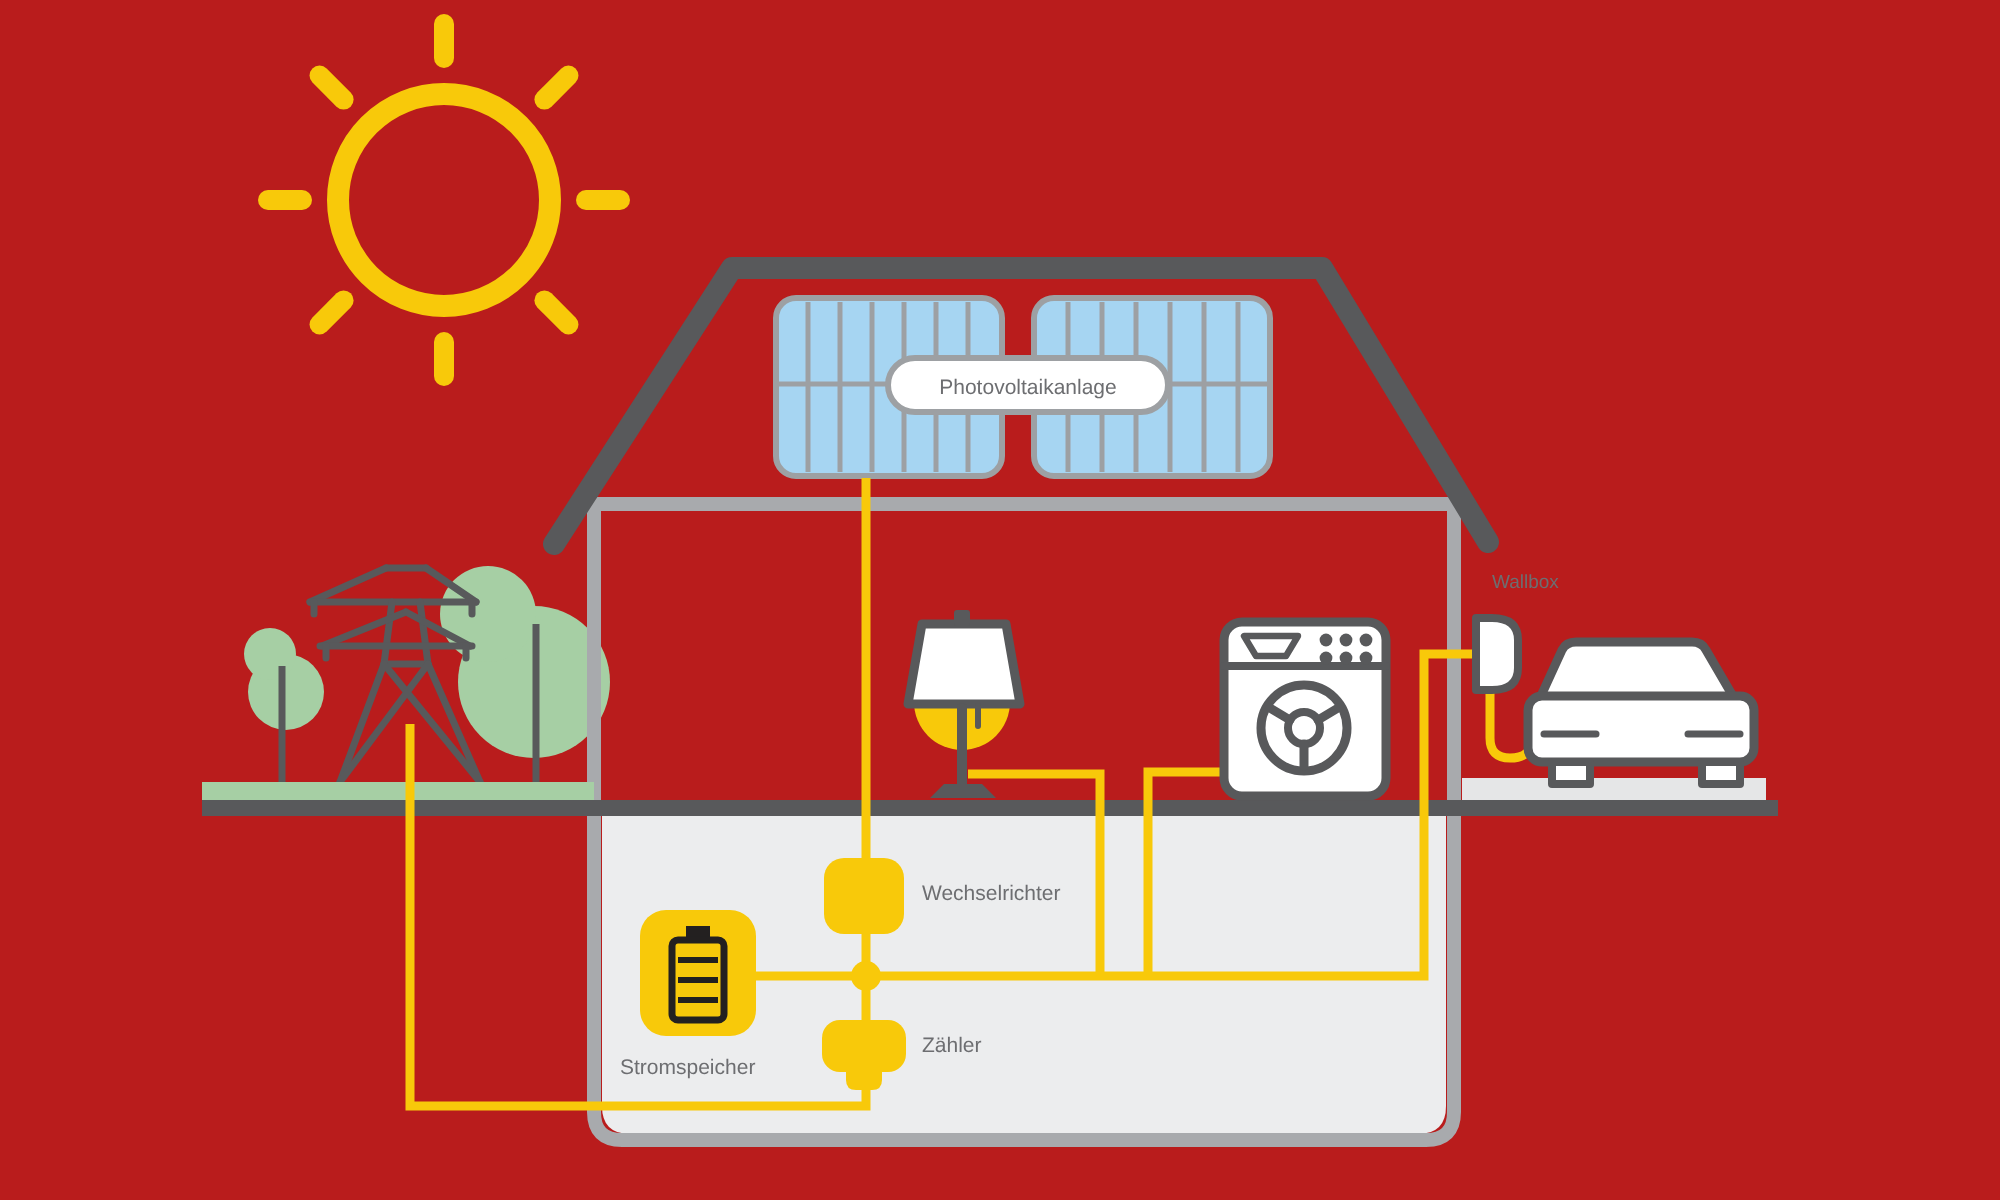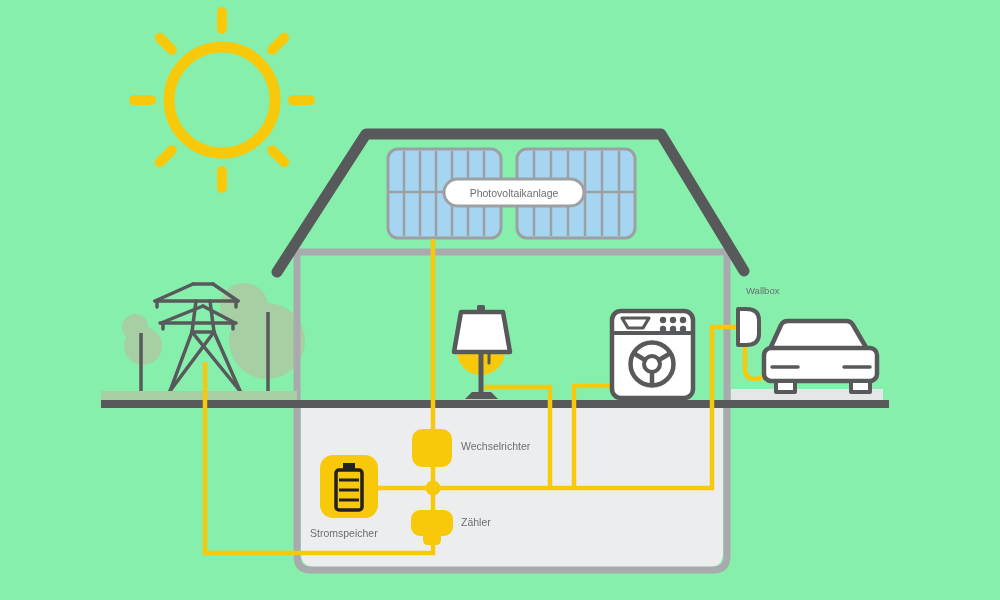--- a/index.html
+++ b/index.html
@@ -1,21 +1,21 @@
 <!DOCTYPE html>
 <html style="--yellow: #F8C90A; --dark: #58595B; --wall: #A8AAAD; --basement: #ECEDEE; --panel_blue: #A6D5F2; --panel_grid: #9DA0A3; --green: #A6CFA4; --text: #6D6E71; --platform: #E5E6E7; --icon: #232020; --white: #FFFFFF;"><head>
 <meta charset="utf-8">
 <style>
   :root{
     --yellow:#F8C90A; --dark:#58595B; --wall:#A8AAAD; --basement:#ECEDEE;
     --panel_blue:#A6D5F2; --panel_grid:#9DA0A3; --green:#A6CFA4;
     --text:#6D6E71; --platform:#E5E6E7; --icon:#232020; --white:#FFFFFF;
   }
   html,body{margin:0;padding:0;background:#fff;}
-  .stage{position:relative;width:1000px;height:600px;background:#86efac;overflow:hidden;
+  .stage{position:relative;width:1000px;height:600px;background:#b91c1c;overflow:hidden;
          font-family:"Liberation Sans",sans-serif;}
   svg{display:block;}
   .wire{stroke:var(--yellow);stroke-width:4.5;fill:none;}
   .ybox{fill:var(--yellow);stroke:none;}
   .sunline{stroke:var(--yellow);fill:none;}
   .tower{stroke:var(--dark);stroke-width:3.5;fill:none;stroke-linecap:round;stroke-linejoin:round;}
   .trunk{stroke:var(--dark);stroke-width:3.5;fill:none;}
   .leaf{fill:var(--green);}
   .appl{fill:var(--white);stroke:var(--dark);stroke-linejoin:round;stroke-linecap:round;}
   .dline{stroke:var(--dark);fill:none;stroke-linecap:round;}

